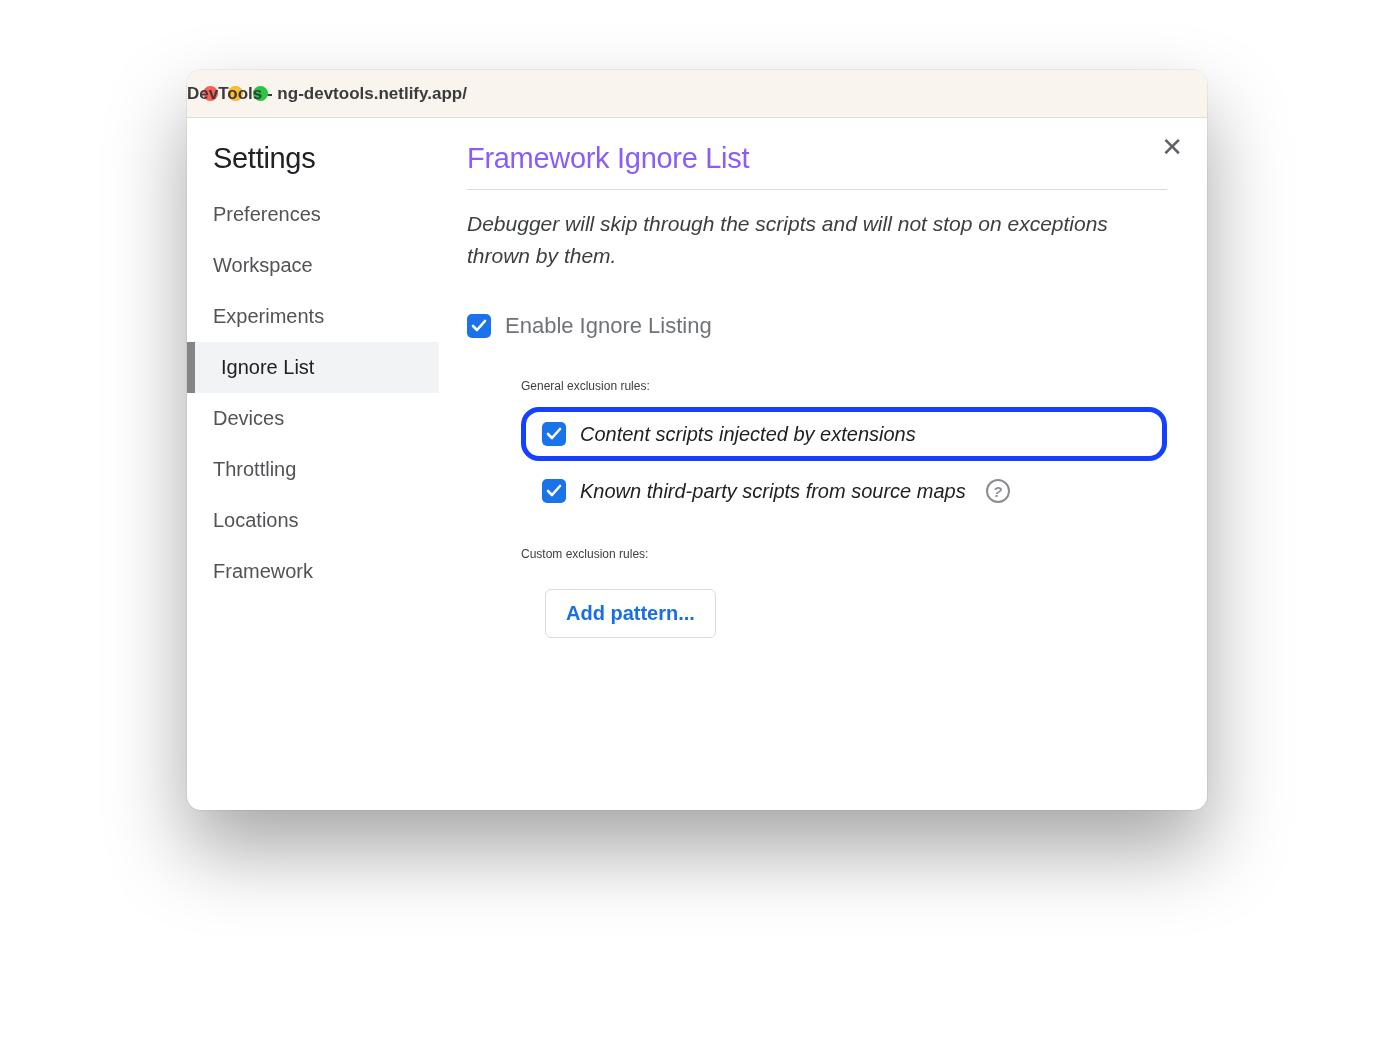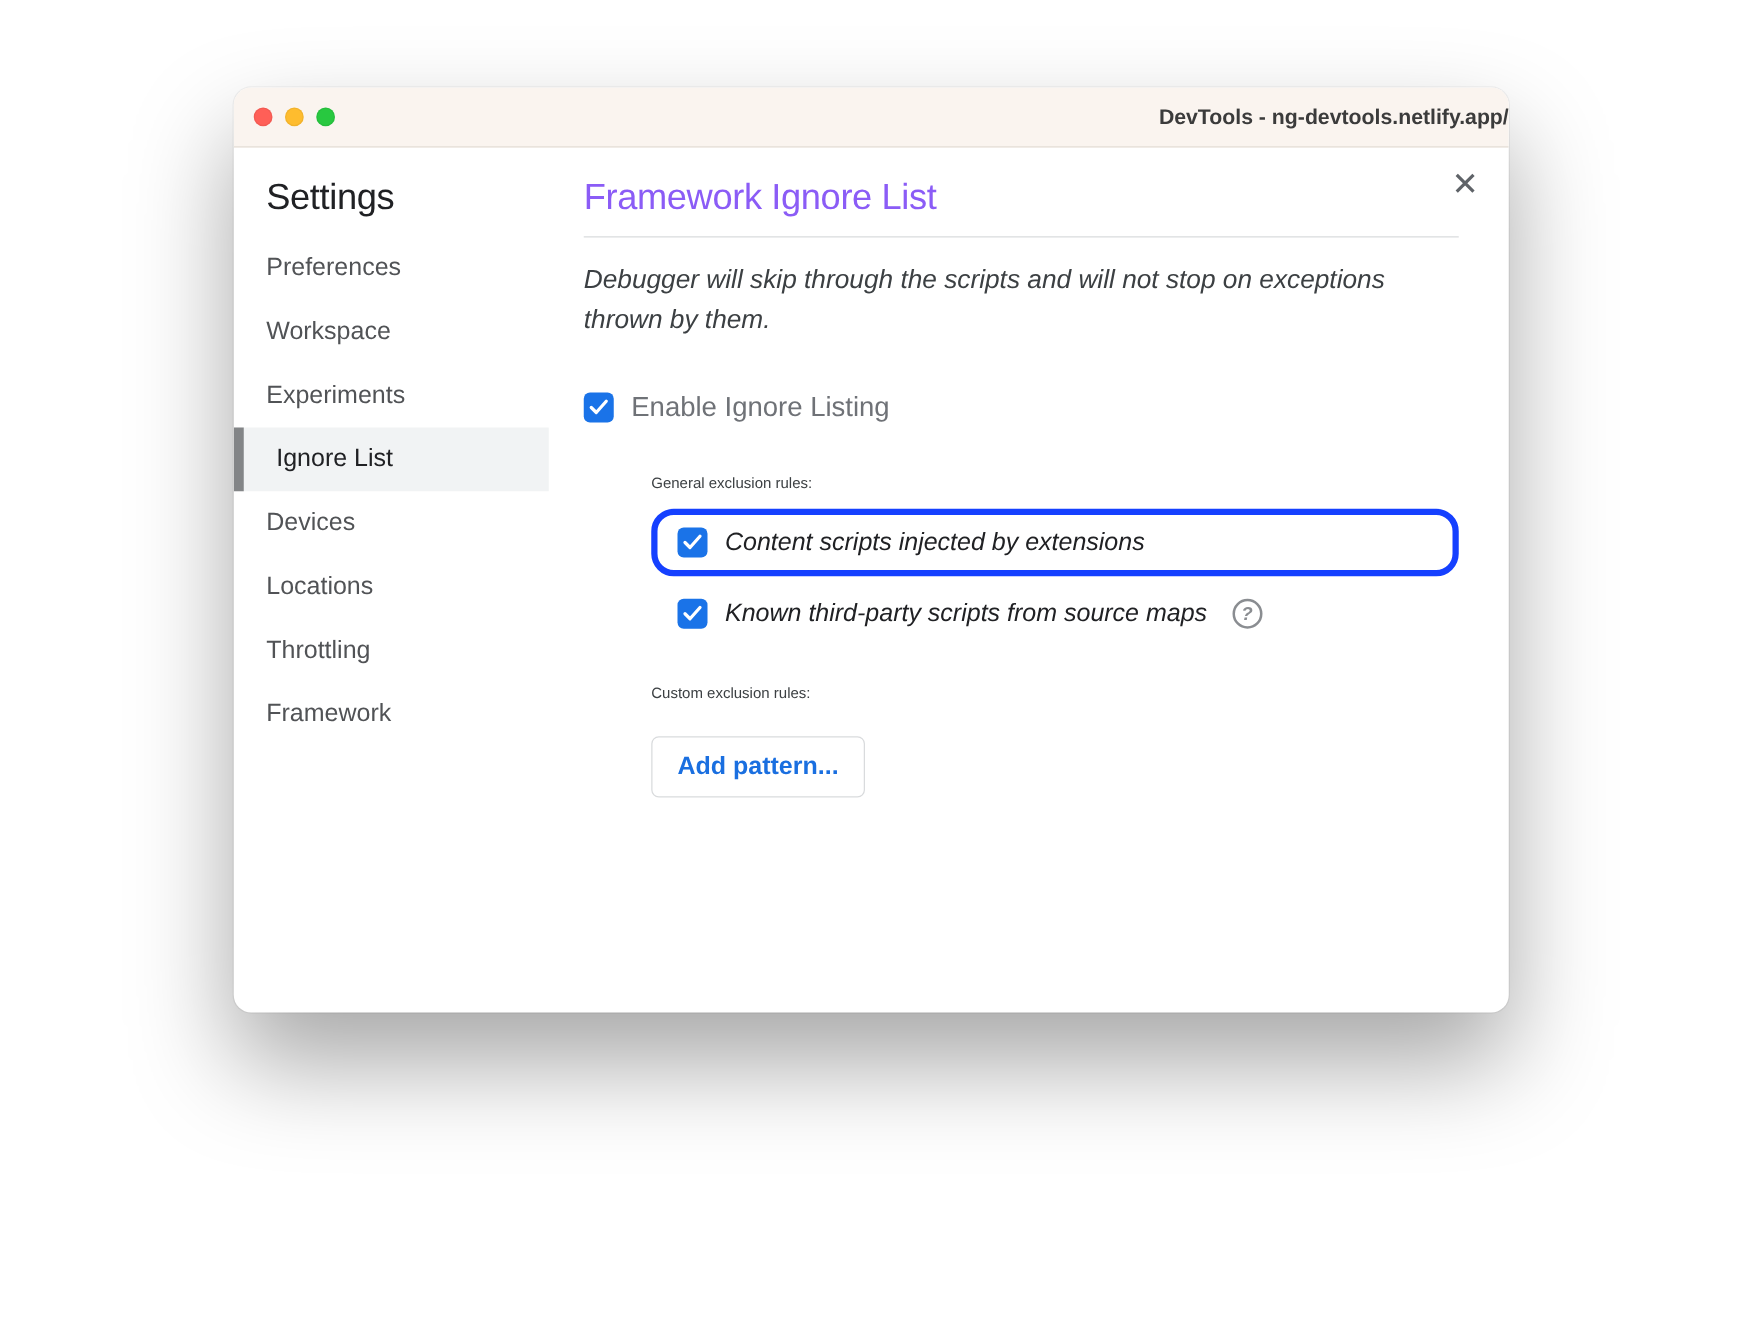--- a/index.html
+++ b/index.html
@@ -38,21 +38,21 @@
     align-items: center;
   }
   .dot { width: 15px; height: 15px; border-radius: 50%; }
   .dot.red { background: #ff5f57; box-shadow: inset 0 0 0 1px rgba(0,0,0,0.05); }
   .dot.yellow { background: #febc2e; box-shadow: inset 0 0 0 1px rgba(0,0,0,0.05); }
   .dot.green { background: #28c840; box-shadow: inset 0 0 0 1px rgba(0,0,0,0.05); }
 
   .title {
     position: absolute;
     left: 0; right: 0;
-    text-align: right;
+    text-align: left;
     font-size: 17px;
     font-weight: 600;
     color: #3b3b3b;
     pointer-events: none;
   }
 
   .content {
     display: flex;
     height: calc(100% - 48px);
     position: relative;
@@ -164,21 +164,21 @@
     align-items: center;
     justify-content: center;
     color: #8a8d91;
     font-size: 15px;
     font-weight: 600;
     margin-left: 6px;
     cursor: pointer;
   }
 
   .add-btn {
-    margin-left: 54px;
+    margin-left: 78px;
     margin-top: 14px;
     display: inline-block;
     border: 1px solid #d9dbdd;
     border-radius: 6px;
     padding: 12px 20px;
     font-size: 20px;
     font-weight: 600;
     color: #1a6fe0;
     cursor: pointer;
     background: #fff;
@@ -203,22 +203,22 @@
 
       <div class="close-x">✕</div>
 
       <div class="sidebar">
         <div class="sidebar-title">Settings</div>
         <div class="side-item">Preferences</div>
         <div class="side-item">Workspace</div>
         <div class="side-item">Experiments</div>
         <div class="side-item active">Ignore List</div>
         <div class="side-item">Devices</div>
+        <div class="side-item">Throttling</div>
         <div class="side-item">Locations</div>
-        <div class="side-item">Throttling</div>
         <div class="side-item">Framework</div>
       </div>
 
       <div class="main">
         <div class="main-title">Framework Ignore List</div>
         <div class="hr"></div>
         <div class="desc">Debugger will skip through the scripts and will not stop on exceptions thrown by them.</div>
 
         <div class="row enable-row">
           <span class="cb">

